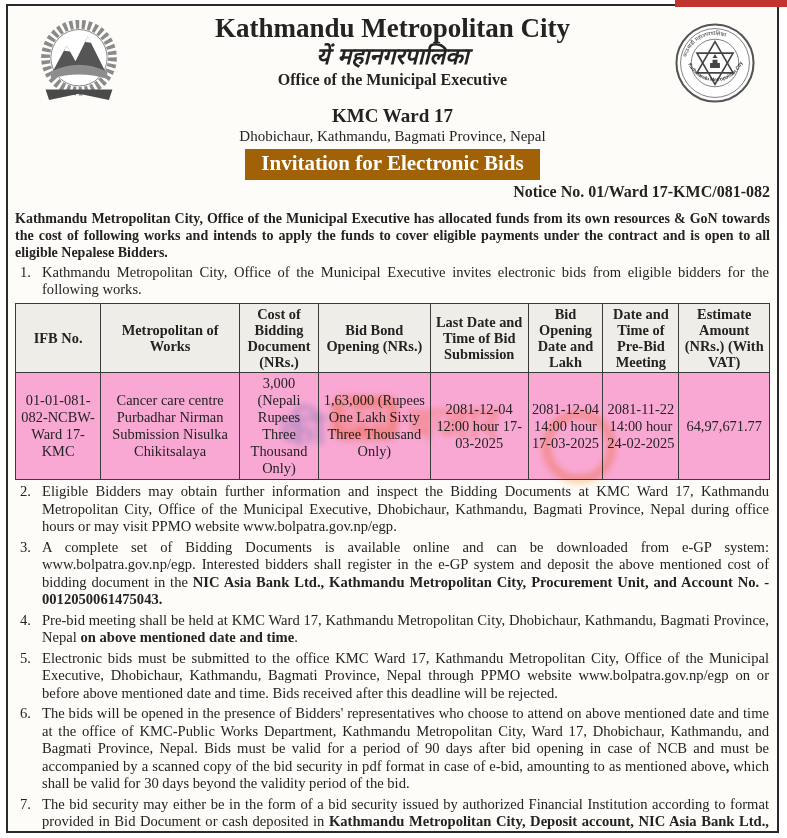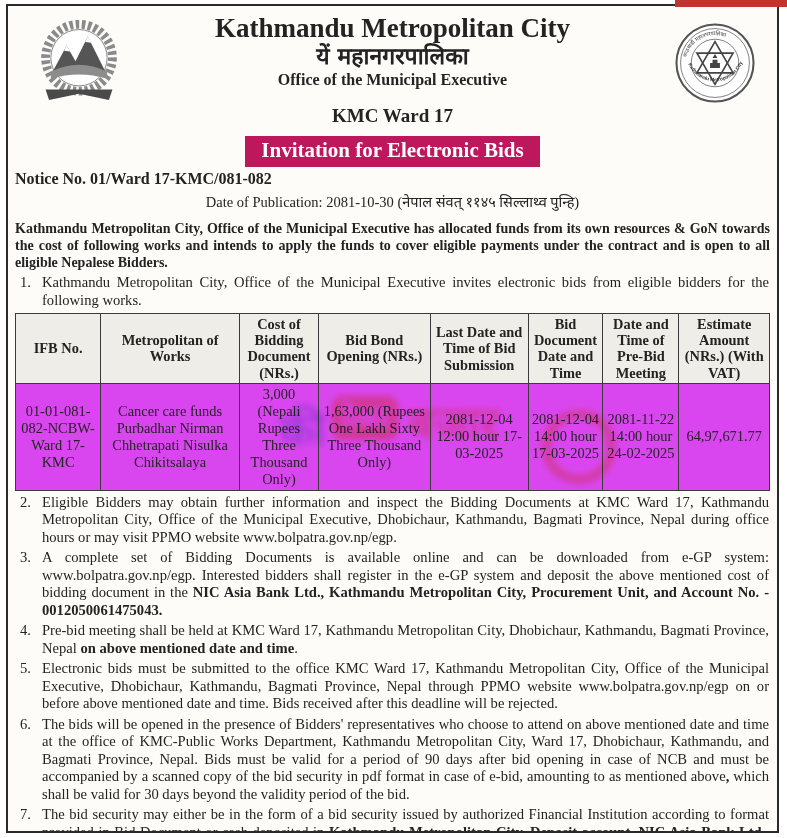--- a/index.html
+++ b/index.html
@@ -6,39 +6,39 @@
   body{width:787px;height:838px;background:#ffffff;font-family:"Liberation Serif","DejaVu Serif",serif;color:#232323;}
   .page{position:relative;width:787px;height:838px;overflow:hidden;background:#fff;}
   .redbar{position:absolute;top:0;right:0;width:112px;height:7px;background:#c23430;z-index:5;}
   .doc{position:absolute;left:6px;top:4px;right:8px;bottom:5px;border:2px solid #2a2a2a;background:#fdfcf9;overflow:hidden;}
   .content{position:relative;padding:2px 7px 0 7px;}
   
   .hdr{position:relative;text-align:center;padding-top:6px;min-height:118px;}
   .emblem-left{position:absolute;left:20px;top:4px;width:88px;height:102px;}
   .emblem-right{position:absolute;right:14px;top:12px;width:82px;height:86px;}
   .city{font-size:27px;font-weight:bold;line-height:1.05;}
-  .newari{font-size:23px;font-weight:bold;line-height:1.1;margin-top:2px;font-family:"DejaVu Sans",sans-serif;}
+  .newari{font-size:23px;font-weight:bold;line-height:1.1;margin-top:2px;font-family:"DejaVu Sans",sans-serif;font-style:italic;}
   .office{font-size:16px;font-weight:bold;margin-top:1px;}
   .ward{font-size:19px;font-weight:bold;margin-top:16px;}
   .addr{font-size:15px;margin-top:1px;}
   .banner-wrap{text-align:center;margin-top:4px;}
-  .banner{display:inline-block;background:#be185d;color:#fff;font-weight:bold;font-size:21px;padding:2px 16px 4px 16px;}
-  .notice-no{text-align:left;font-weight:bold;font-size:16px;margin-top:3px;}
+  .banner{display:inline-block;background:#a16207;color:#fff;font-weight:bold;font-size:21px;padding:2px 16px 4px 16px;}
+  .notice-no{text-align:right;font-weight:bold;font-size:16px;margin-top:3px;}
   .pubdate{text-align:center;font-size:14.5px;margin-top:3px;}
   .intro{font-weight:bold;font-size:14px;line-height:1.22;text-align:justify;margin-top:9px;}
   
   .li{display:flex;font-size:14.6px;line-height:1.2;margin-top:3px;}
   .li .num{flex:none;width:27px;padding-left:5px;box-sizing:border-box;}
   .li .txt{flex:1;text-align:justify;padding-right:1px;}
   .b{font-weight:bold;}
   
   table{border-collapse:collapse;width:100%;margin-top:4px;table-layout:fixed;}
   th,td{border:1.6px solid #3a3a3a;text-align:center;vertical-align:middle;padding:2px 2px;overflow:hidden;}
   th{font-size:14.4px;font-weight:bold;line-height:1.12;background:#efede7;}
-  td{font-size:14.4px;line-height:1.18;background:#d946ef;}
+  td{font-size:14.4px;line-height:1.18;background:#f9a8d4;}
   
   .wm{position:absolute;left:280px;top:382px;width:360px;height:120px;pointer-events:none;filter:blur(3px);opacity:.45;z-index:4;mix-blend-mode:multiply;font-family:"DejaVu Sans",sans-serif;}
   .wm .blue{position:absolute;left:0;top:16px;font-size:44px;font-weight:bold;color:#6f9fd0;transform:rotate(-4deg);}
   .wm .obox{position:absolute;left:52px;top:14px;width:66px;height:44px;background:#ee8a33;border-radius:10px;color:#fff;font-size:30px;font-weight:bold;text-align:center;line-height:44px;}
   .wm .otext{position:absolute;left:128px;top:8px;font-size:46px;font-weight:bold;color:#f09a4e;}
   .wm .oring{position:absolute;left:262px;top:28px;width:56px;height:56px;border:9px solid #f2a54f;border-radius:50%;}
 </style>
 </head>
 <body>
 
@@ -70,27 +70,27 @@
           <path d="M50 76 L28 38 L72 38 Z" fill="none" stroke="#444" stroke-width="2"></path>
           <path d="M44 56 h12 v-6 h-3 v-4 h-6 v4 h-3 Z M47 44 h6 l-3 -5 Z" fill="#444"></path>
           <text font-size="6.5" fill="#333" font-family="DejaVu Sans, sans-serif"><textPath href="#arcTop" startOffset="8%">काठमाडौं महानगरपालिका</textPath></text>
           <text font-size="6" fill="#333" font-weight="bold" font-family="Liberation Sans, sans-serif"><textPath href="#arcBot" startOffset="4%">Kathmandu Metropolitan City</textPath></text>
         </svg>
 
         <div class="city">Kathmandu Metropolitan City</div>
         <div class="newari">यें महानगरपालिका</div>
         <div class="office">Office of the Municipal Executive</div>
         <div class="ward">KMC Ward 17</div>
+        <div class="addr">Dhobichaur, Kathmandu, Bagmati Province, Nepal</div>
       </div>
 
       <div class="banner-wrap">
         <span class="banner">Invitation for Electronic Bids</span>
       </div>
       <div class="notice-no">Notice No. 01/Ward 17-KMC/081-082</div>
-      <div class="pubdate">Date of Publication: 2081-10-30 (नेपाल संवत् ११४५ सिल्लाथ्व पुन्हि)</div>
 
       <div class="intro">Kathmandu Metropolitan City, Office of the Municipal Executive has allocated funds from its own resources &amp; GoN towards the cost of following works and intends to apply the funds to cover eligible payments under the contract and is open to all eligible Nepalese Bidders.</div>
 
       <div class="li">
         <span class="num">1.</span>
         <span class="txt"><span>Kathmandu Metropolitan City, Office of the Municipal Executive invites electronic bids from eligible bidders for the following works.</span></span>
       </div>
 
       <table>
         <colgroup>
@@ -103,27 +103,27 @@
             <col style="width:10.1%">
             <col style="width:12%">
         </colgroup>
         <tbody>
             <tr>
           <th>IFB No.</th>
           <th>Metropolitan of Works</th>
           <th>Cost of Bidding Document (NRs.)</th>
           <th>Bid Bond Opening (NRs.)</th>
           <th>Last Date and Time of Bid Submission</th>
-          <th>Bid Document Date and Time</th>
+          <th>Bid Opening Date and Lakh</th>
           <th>Date and Time of Pre-Bid Meeting</th>
           <th>Estimate Amount (NRs.) (With VAT)</th>
         </tr>
         <tr>
           <td>01-01-081-082-NCBW-Ward 17-KMC</td>
-          <td>Cancer care funds Purbadhar Nirman Chhetrapati Nisulka Chikitsalaya</td>
+          <td>Cancer care centre Purbadhar Nirman Submission Nisulka Chikitsalaya</td>
           <td>3,000 (Nepali Rupees Three Thousand Only)</td>
           <td>1,63,000 (Rupees One Lakh Sixty Three Thousand Only)</td>
           <td>2081-12-04 12:00 hour 17-03-2025</td>
           <td>2081-12-04 14:00 hour 17-03-2025</td>
           <td>2081-11-22 14:00 hour 24-02-2025</td>
           <td>64,97,671.77</td>
         </tr>
       </tbody>
         </table>
 

